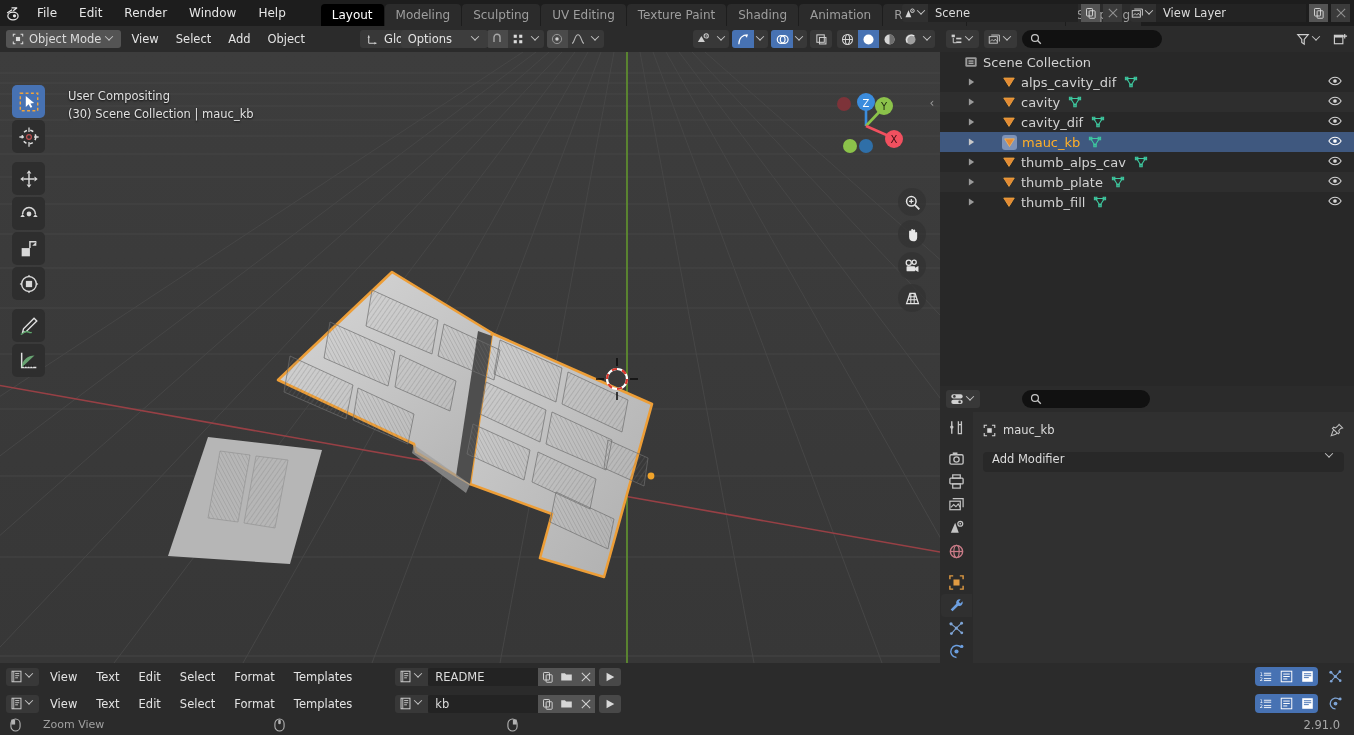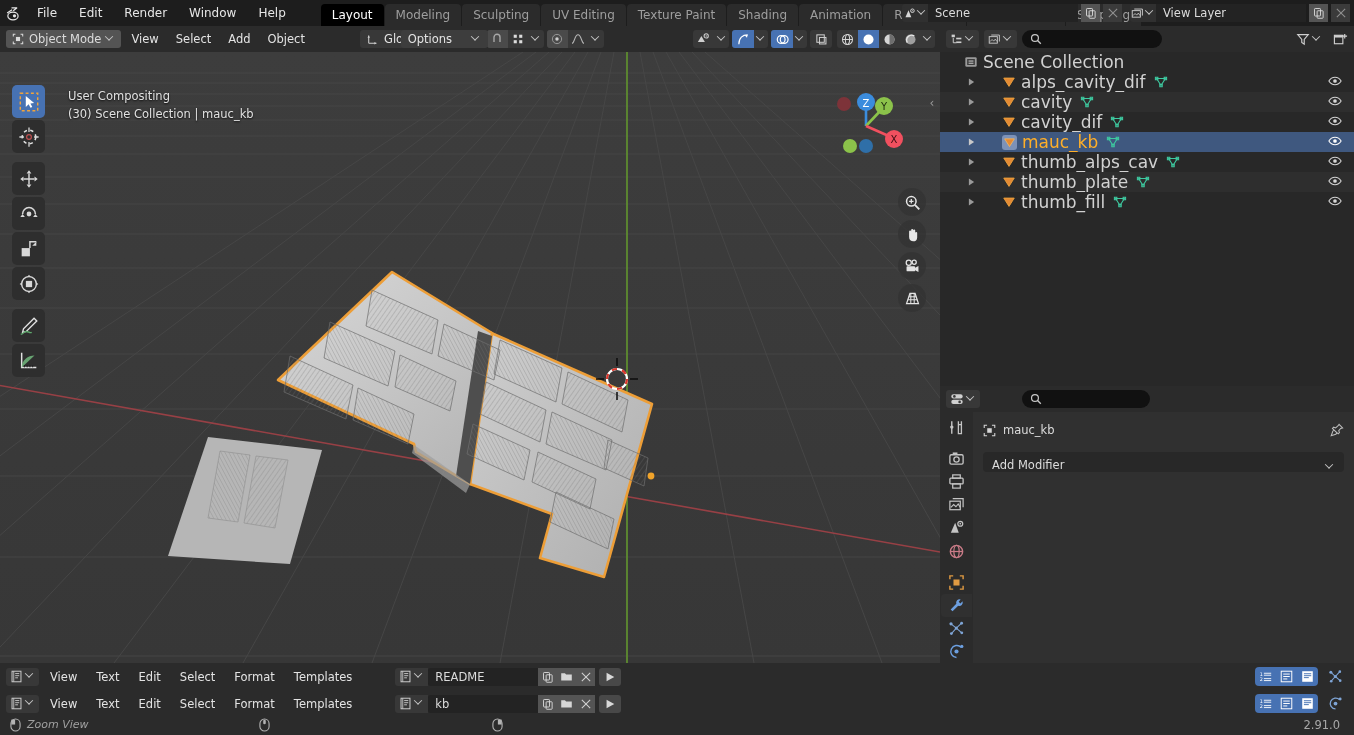--- a/index.html
+++ b/index.html
@@ -57,55 +57,55 @@
   .ol-header { height:26px; background:#2b2b2b; display:flex; align-items:center; padding:0 6px; gap:5px; }
   .search { flex:1; max-width:170px; height:18px; background:#111111; border-radius:9px; display:flex;
             align-items:center; padding:0 8px; margin:0 auto; }
   .ol-body { position:absolute; top:26px; left:0; width:414px; height:334px; background:#282828; }
   .ol-row { height:20px; display:flex; align-items:center; padding-left:40px; position:relative; }
   .ol-row:nth-child(odd){ background:#2e2e2e; }
   .ol-row:nth-child(even){ background:#282828; }
   .ol-row.sel { background:#3f587f !important; }
   .ol-row.head { background:#282828 !important; padding-left:24px; }
   .ol-row .disc { position:absolute; left:26px; width:11px; display:flex; align-items:center; justify-content:center; }
-  .ol-name { font-size:17px; color:#d2d2d2; margin-left:5px; }
+  .ol-name { font-size:13px; color:#d2d2d2; margin-left:5px; }
   .ol-row.sel .ol-name { color:#ffaf29; }
   .eye { position:absolute; right:12px; }
 
   
   .props { position:absolute; left:940px; top:386px; width:414px; height:277px; background:#303030; }
   .pr-header { height:26px; background:#2b2b2b; display:flex; align-items:center; padding:0 6px; gap:6px; }
   .pr-tabs { position:absolute; left:0; top:26px; width:33px; height:251px; background:#2b2b2b;
              display:flex; flex-direction:column; align-items:center; padding-top:4px; gap:1px; }
   .pr-tab { width:31px; height:26px; display:flex; align-items:center; justify-content:center; border-radius:4px 0 0 4px; }
   .pr-tab.active { background:#303030; }
   .pr-tab.sep { margin-top:8px; }
   .pr-body { position:absolute; left:33px; top:26px; width:381px; height:251px; background:#303030; padding:8px 10px; }
   .bcrumb { display:flex; align-items:center; gap:7px; height:20px; }
   .addmod { margin-top:12px; height:20px; background:#282828; border-radius:4px; display:flex;
-            align-items:flex-end; justify-content:space-between; padding:0 9px; }
+            align-items:flex-start; justify-content:space-between; padding:0 9px; }
 
   
   .ted { position:absolute; left:0; width:940px; height:27px; background:#2b2b2b; display:flex;
          align-items:center; padding-left:6px; gap:3px; }
   .ted.e1 { top:663px; }
   .ted.e2 { top:690px; }
   .ted-menu { padding:0 8px; height:18px; display:flex; align-items:center; font-size:11.5px; color:#e3e3e3; }
   .txtname { height:18px; background:#232323; border-radius:3px 0 0 3px; display:flex; align-items:center;
              padding:0 7px; width:110px; font-size:11.5px; }
   .tedR { position:absolute; right:0; width:414px; height:27px; background:#2b2b2b; display:flex;
           align-items:center; justify-content:flex-end; padding-right:6px; gap:4px; }
   .tedR.e1 { top:663px; } .tedR.e2 { top:690px; }
   .togroup { display:flex; background:#2e2e2e; border-radius:4px; overflow:hidden; }
   .tog { width:21px; height:19px; display:flex; align-items:center; justify-content:center; background:#4772b3; }
 
   
   .status { position:absolute; left:0; top:714px; width:1354px; height:21px; background:#2b2b2b;
             display:flex; align-items:center; padding:0 10px; }
-  .st-item { display:flex; align-items:center; gap:6px; color:#a0a0a0; font-size:11px;font-style:italic; }
+  .st-item { display:flex; align-items:center; gap:22px; color:#a0a0a0; font-size:11px; }
   .version { position:absolute; right:14px; color:#a8a8a8; font-size:11.5px; }
 </style>
 </head>
 <body>
 
 <div class="app">
 
   <div class="topbar">
     <div class="blender-logo">
       <svg width="17" height="17" viewBox="0 0 24 24">

